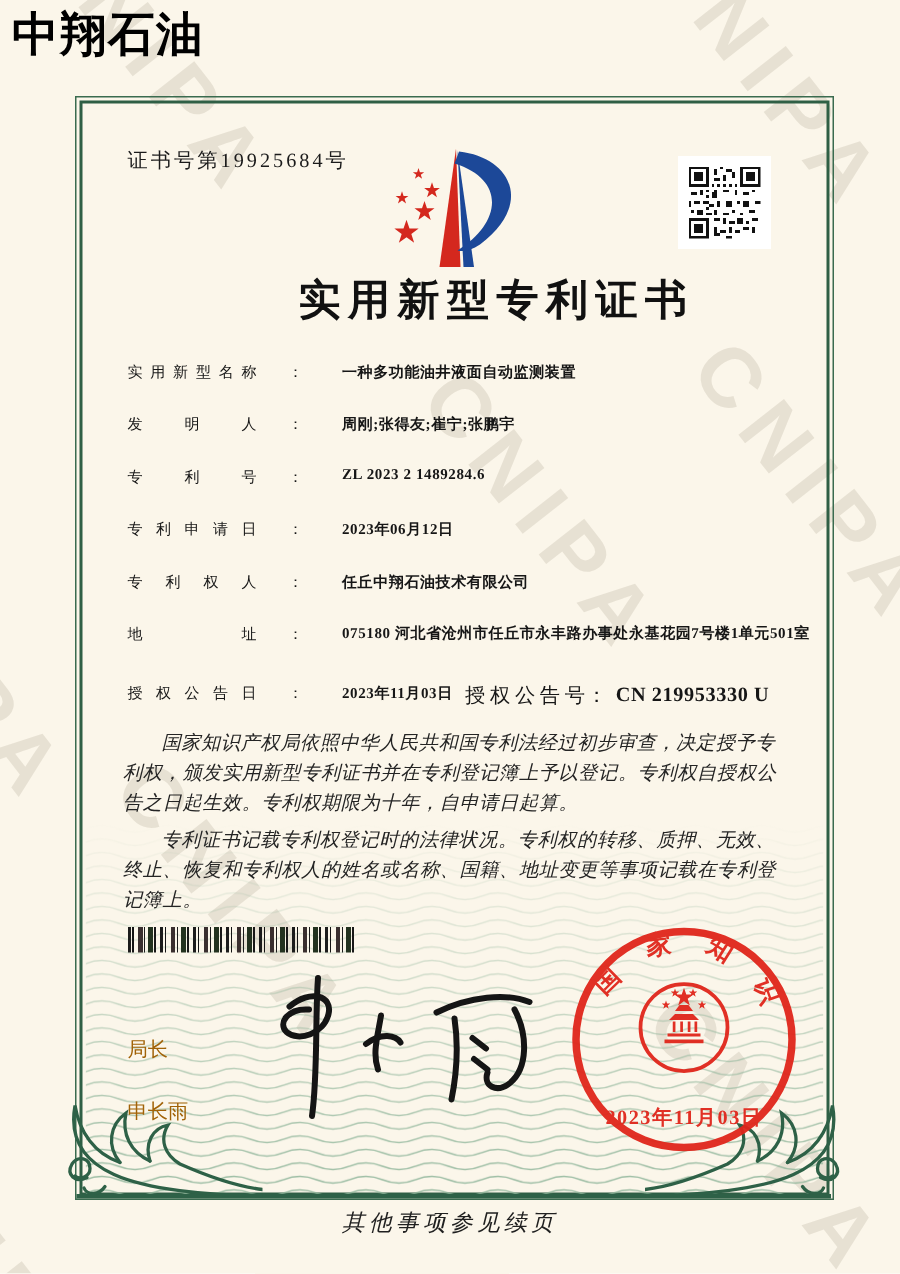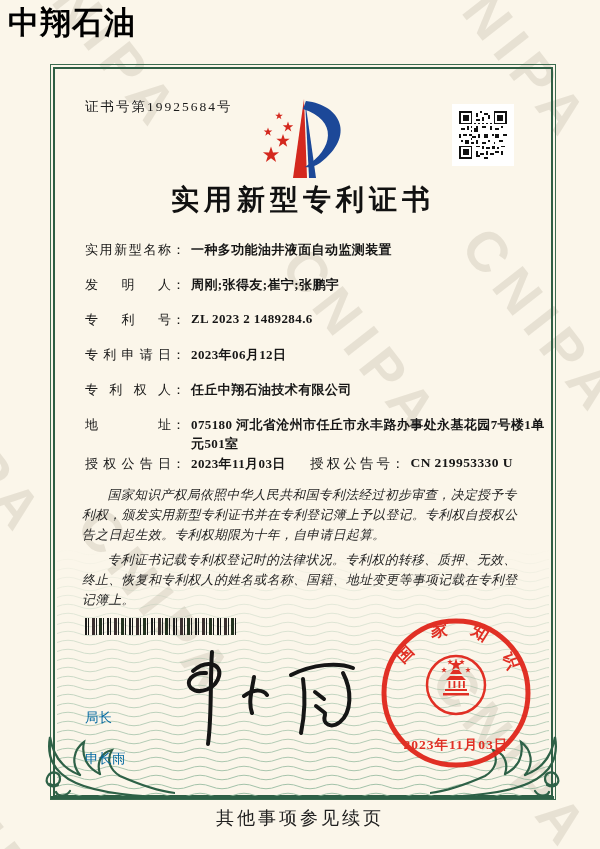--- a/index.html
+++ b/index.html
@@ -29,23 +29,23 @@
   .frame-inner{position:absolute;inset:2px;border:2px solid #2f5f45;}
   .bottom-line{position:absolute;left:51px;top:796px;width:503px;height:3px;background:#2e6147;z-index:4;}
   
   .waves{position:absolute;left:57px;top:548px;z-index:2;}
   
   .cert-no{position:absolute;left:85px;top:98px;font-size:13.5px;letter-spacing:2px;z-index:5;font-family:Liberation Serif, serif;}
   .cnipa-logo{position:absolute;left:253px;top:94px;z-index:5;}
   .qr{position:absolute;left:452px;top:104px;width:62px;height:62px;background:#ffffff;z-index:5;
       display:flex;align-items:center;justify-content:center;}
   .title{position:absolute;left:50px;top:181px;width:506px;text-align:center;
-    font-size:28px;font-weight:700;letter-spacing:5px;color:#111;z-index:5;}
-  
-  .row{position:absolute;left:85px;font-size:13px;display:flex;align-items:flex-start;z-index:5;color:#161616;}
+    font-size:28px;font-weight:700;letter-spacing:5px;color:#111;z-index:5;padding-left:28px;}
+  
+  .row{position:absolute;left:85px;font-size:10px;display:flex;align-items:flex-start;z-index:5;color:#161616;gap:20px;}
   .flabel{display:inline-block;width:86px;text-align:justify;text-align-last:justify;flex:0 0 86px;}
   .colon{margin:0 6px 0 1px;}
   .fvalue{font-weight:600;letter-spacing:0.4px;}
   .addr{display:inline-block;width:358px;line-height:1.45;}
   .row2{position:absolute;left:310px;top:455px;font-size:13.5px;display:flex;z-index:5;color:#161616;}
   .flabel2{display:inline-block;width:80px;text-align:justify;text-align-last:justify;flex:0 0 80px;}
   
   .paras{position:absolute;left:82px;top:485px;width:442px;z-index:5;}
   .paras p{margin:0 0 5px 0;font-size:12.8px;line-height:20px;text-indent:2em;
     font-style:italic;color:#242424;letter-spacing:0.4px;}
@@ -53,30 +53,30 @@
   .barcode{position:absolute;left:85px;top:618px;width:152px;height:17px;z-index:5;
     background:repeating-linear-gradient(90deg,
       #1c1c1c 0 2px,rgba(0,0,0,0) 2px 3px,
       #141414 3px 4px,rgba(0,0,0,0) 4px 7px,
       #3a2f2f 7px 10px,rgba(0,0,0,0) 10px 11px,
       #1c1c1c 11px 12px,rgba(0,0,0,0) 12px 14px,
       #23321f 14px 17px,rgba(0,0,0,0) 17px 18px,
       #181818 18px 19px,rgba(0,0,0,0) 19px 22px);}
   .director{position:absolute;left:85px;z-index:5;
     font-family:"Liberation Sans","DejaVu Sans",sans-serif;
-    font-size:13.5px;font-weight:500;color:#0369a1;margin-top:18px;}
+    font-size:13.5px;font-weight:500;color:#a16207;}
   .sig{position:absolute;left:155px;top:644px;z-index:5;}
   .seal{position:absolute;left:374px;top:613px;z-index:6;opacity:0.95;}
   .page-note{position:absolute;left:50px;top:777px;width:506px;text-align:center;
     font-size:11.5px;letter-spacing:1px;z-index:5;color:#222;}
   .flourish{position:absolute;z-index:4;}
   .flourish.left{left:40px;top:731px;}
   .flourish.right{left:430px;top:731px;transform:scaleX(-1);}
   .footer-note{position:absolute;left:0;top:806px;width:600px;text-align:center;
-    font-size:18px;letter-spacing:3px;color:#202020;z-index:5;}
+    font-size:15px;font-style:italic;letter-spacing:3px;color:#202020;z-index:5;}
 </style>
 </head>
 <body>
 
 <div class="page">
 
   <div class="wm" style="left:60px;top:-70px;">CNIPA</div>
   <div class="wm" style="left:470px;top:-60px;">CNIPA</div>
   <div class="wm" style="left:320px;top:235px;">CNIPA</div>
   <div class="wm" style="left:500px;top:215px;">CNIPA</div>

